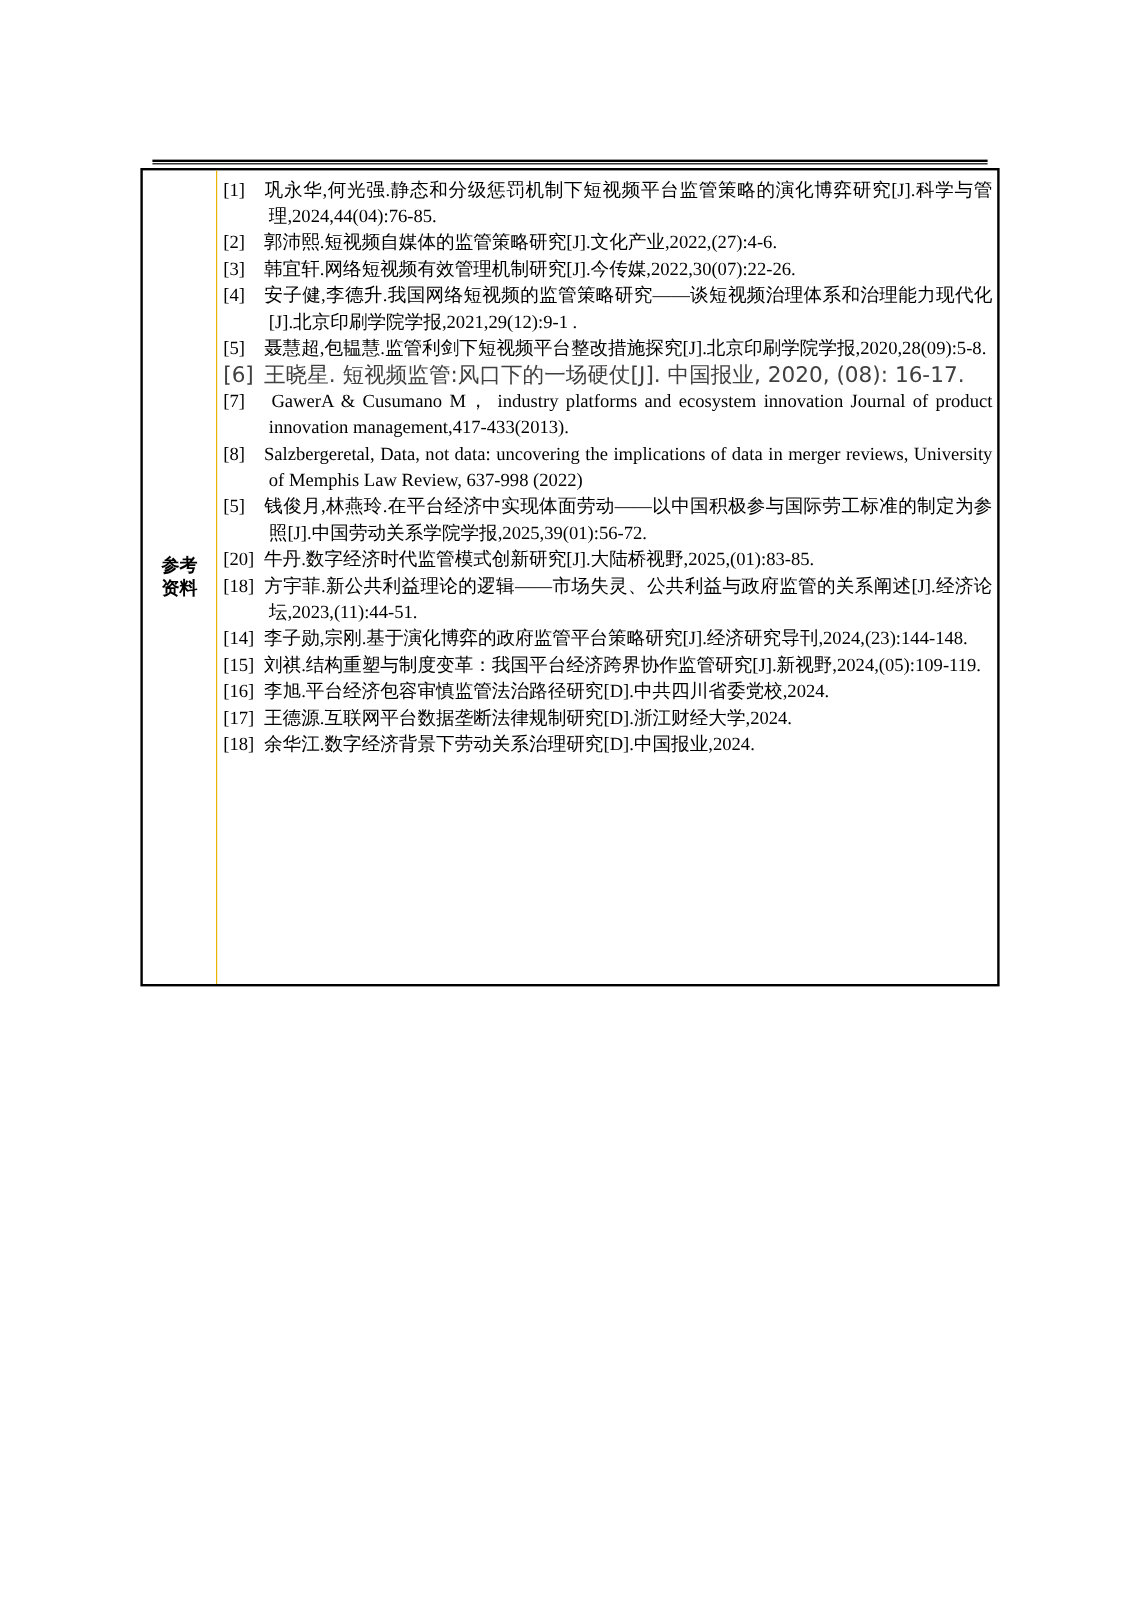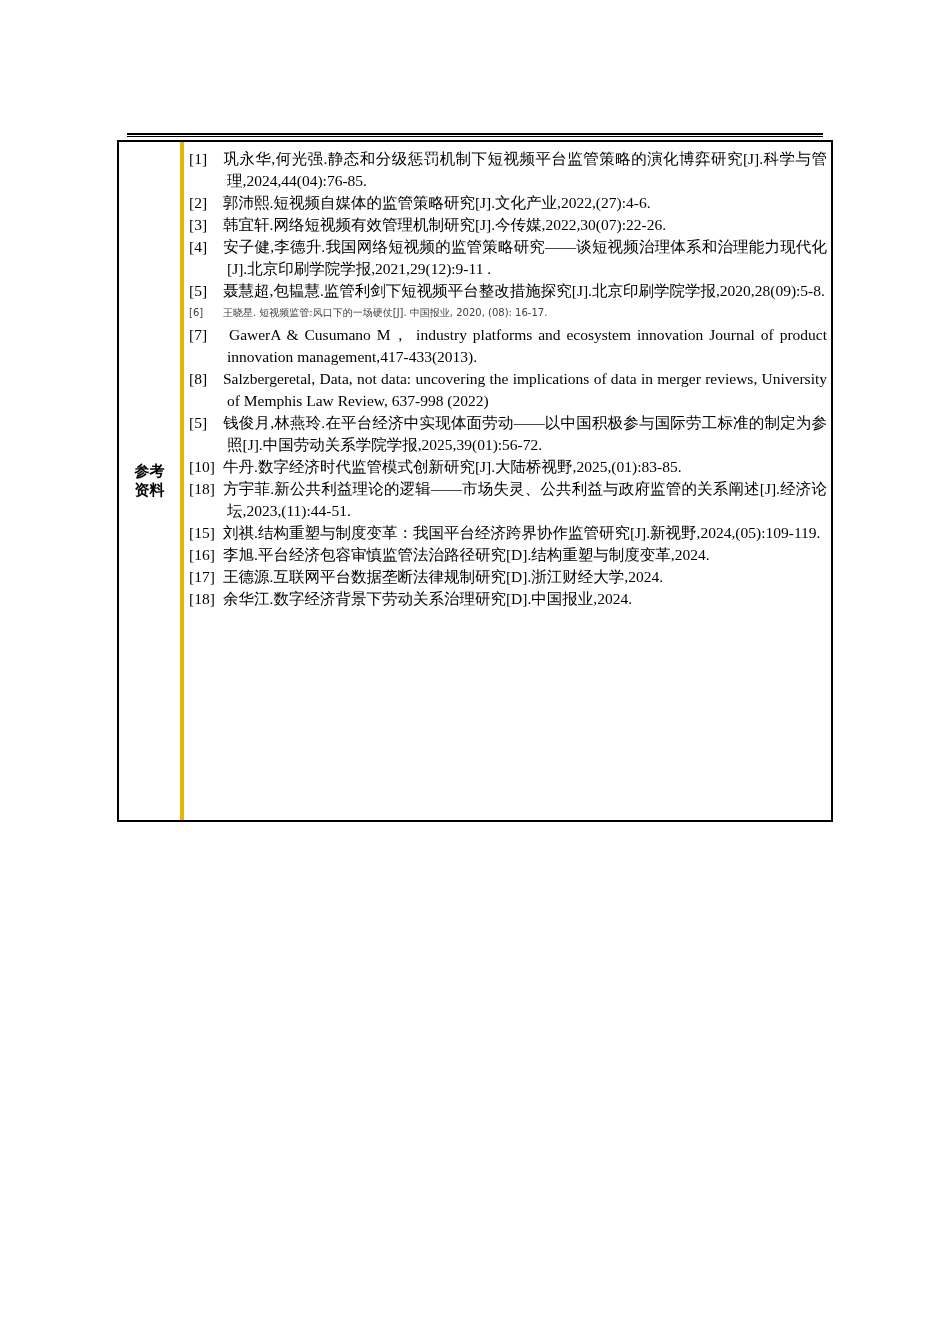--- a/index.html
+++ b/index.html
@@ -1,49 +1,50 @@
 <!DOCTYPE html>
 <html><head>
 <meta charset="utf-8">
 <style>
   html, body { margin: 0; padding: 0; background: #ffffff; }
   body { width: 950px; height: 1344px; position: relative; font-family: "Liberation Serif", "DejaVu Serif", serif; color: #000; }
   .topline { position: absolute; left: 127px; top: 133px; width: 696px; height: 2px; background: #000; }
   .topline2 { position: absolute; left: 127px; top: 136px; width: 696px; height: 1px; background: #000; }
   .table { position: absolute; left: 117px; top: 140px; width: 712px; height: 678px; border: 2px solid #000; display: flex; }
-  .label-cell { width: 61px; border-right: 4px solid #eab308; display: flex; align-items: center; justify-content: center; }
+  .label-cell { width: 61px; border-right: 1px solid #eab308; display: flex; align-items: center; justify-content: center; }
   .label-text { font-family: "DejaVu Sans", sans-serif; font-weight: bold; font-size: 15px; line-height: 19px; text-align: center; width: 36px; }
   .refs { flex: 1; padding: 6px 4px 0 5px; }
   .ref { font-size: 15.5px; line-height: 22px; text-align: justify; padding-left: 38px; text-indent: -38px; }
   .ref .num { display: inline-block; width: 34px; text-indent: 0; }
-  .ref.gray { color: #404040; font-family: "DejaVu Sans", sans-serif; font-size: 10px; }
+  .ref.gray { color: #404040; font-family: "DejaVu Sans", sans-serif; font-size: 18px; }
 </style>
 </head>
 <body>
 
 <div class="topline"></div>
 <div class="topline2"></div>
 
 <div class="table">
   <div class="label-cell">
     <div class="label-text">
       <div>参考</div>
       <div>资料</div>
     </div>
   </div>
   <div class="refs">
     <div class="ref"><span class="num">[1]</span><span>巩永华,何光强.静态和分级惩罚机制下短视频平台监管策略的演化博弈研究[J].科学与管理,2024,44(04):76-85.</span></div>
     <div class="ref"><span class="num">[2]</span><span>郭沛熙.短视频自媒体的监管策略研究[J].文化产业,2022,(27):4-6.</span></div>
     <div class="ref"><span class="num">[3]</span><span>韩宜轩.网络短视频有效管理机制研究[J].今传媒,2022,30(07):22-26.</span></div>
-    <div class="ref"><span class="num">[4]</span><span>安子健,李德升.我国网络短视频的监管策略研究——谈短视频治理体系和治理能力现代化[J].北京印刷学院学报,2021,29(12):9-11 .</span></div>
+    <div class="ref"><span class="num">[4]</span><span>安子健,李德升.我国网络短视频的监管策略研究——谈短视频治理体系和治理能力现代化[J].北京印刷学院学报,2021,29(12):9-1 .</span></div>
     <div class="ref"><span class="num">[5]</span><span>聂慧超,包韫慧.监管利剑下短视频平台整改措施探究[J].北京印刷学院学报,2020,28(09):5-8.</span></div>
     <div class="ref gray"><span class="num">[6]</span><span>王晓星. 短视频监管:风口下的一场硬仗[J]. 中国报业, 2020, (08): 16-17.</span></div>
     <div class="ref"><span class="num">[7]</span><span> GawerA &amp; Cusumano M， industry platforms and ecosystem innovation Journal of product innovation management,417-433(2013).</span></div>
     <div class="ref"><span class="num">[8]</span><span>Salzbergeretal, Data, not data: uncovering the implications of data in merger reviews, University of Memphis Law Review, 637-998 (2022)</span></div>
     <div class="ref"><span class="num">[5]</span><span>钱俊月,林燕玲.在平台经济中实现体面劳动——以中国积极参与国际劳工标准的制定为参照[J].中国劳动关系学院学报,2025,39(01):56-72.</span></div>
-    <div class="ref"><span class="num">[10]</span><span>牛丹.数字经济时代监管模式创新研究[J].大陆桥视野,2025,(01):83-85.</span></div>
+    <div class="ref"><span class="num">[20]</span><span>牛丹.数字经济时代监管模式创新研究[J].大陆桥视野,2025,(01):83-85.</span></div>
     <div class="ref"><span class="num">[18]</span><span>方宇菲.新公共利益理论的逻辑——市场失灵、公共利益与政府监管的关系阐述[J].经济论坛,2023,(11):44-51.</span></div>
+    <div class="ref"><span class="num">[14]</span><span>李子勋,宗刚.基于演化博弈的政府监管平台策略研究[J].经济研究导刊,2024,(23):144-148.</span></div>
     <div class="ref"><span class="num">[15]</span><span>刘祺.结构重塑与制度变革：我国平台经济跨界协作监管研究[J].新视野,2024,(05):109-119.</span></div>
-    <div class="ref"><span class="num">[16]</span><span>李旭.平台经济包容审慎监管法治路径研究[D].结构重塑与制度变革,2024.</span></div>
+    <div class="ref"><span class="num">[16]</span><span>李旭.平台经济包容审慎监管法治路径研究[D].中共四川省委党校,2024.</span></div>
     <div class="ref"><span class="num">[17]</span><span>王德源.互联网平台数据垄断法律规制研究[D].浙江财经大学,2024.</span></div>
     <div class="ref"><span class="num">[18]</span><span>余华江.数字经济背景下劳动关系治理研究[D].中国报业,2024.</span></div>
   </div>
 </div>
 
 </body></html>

